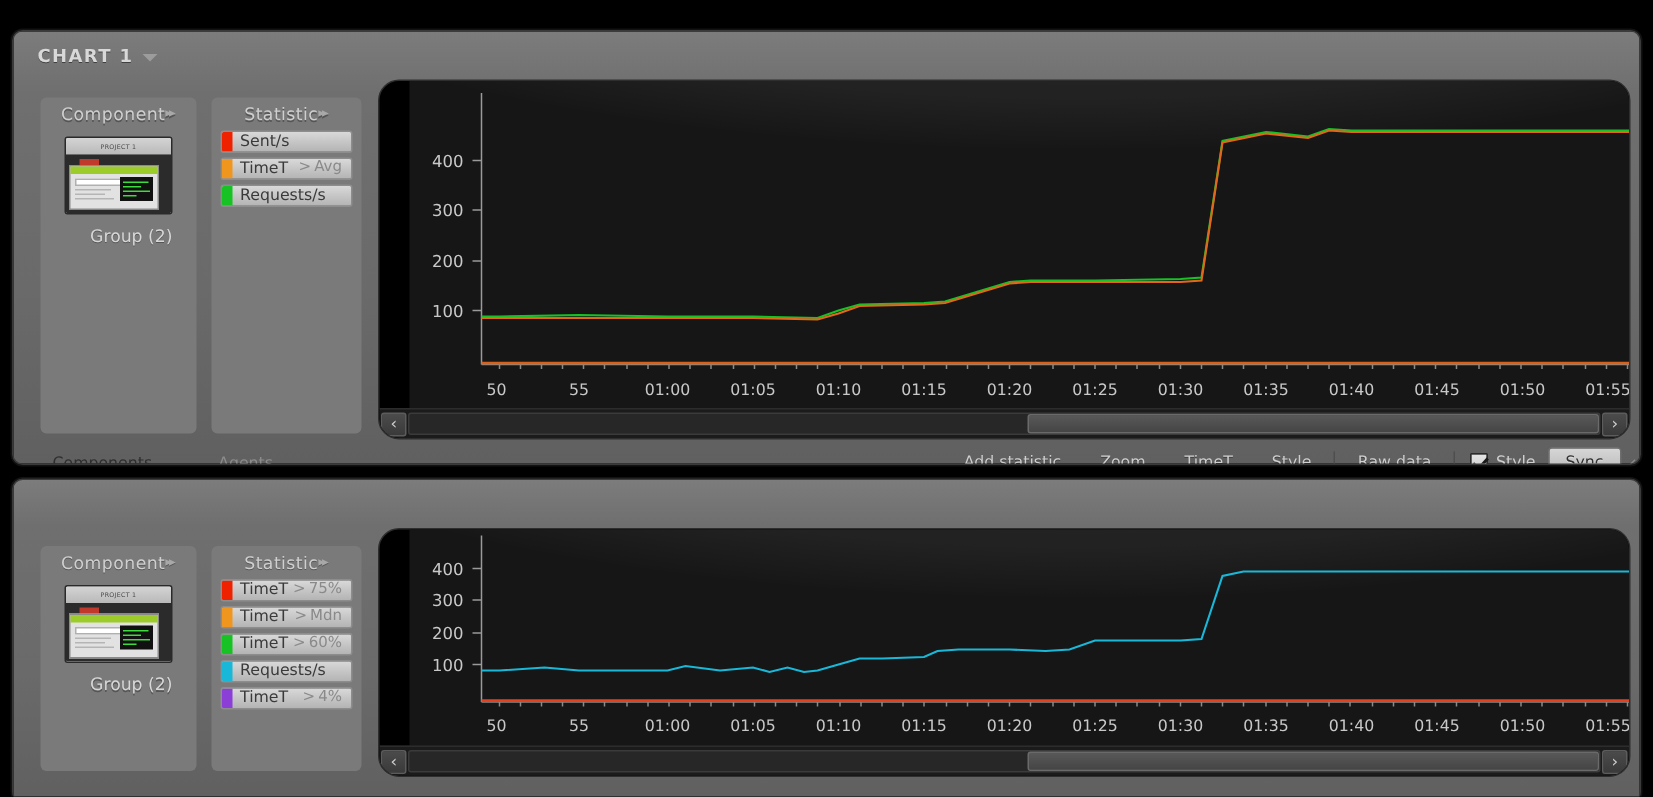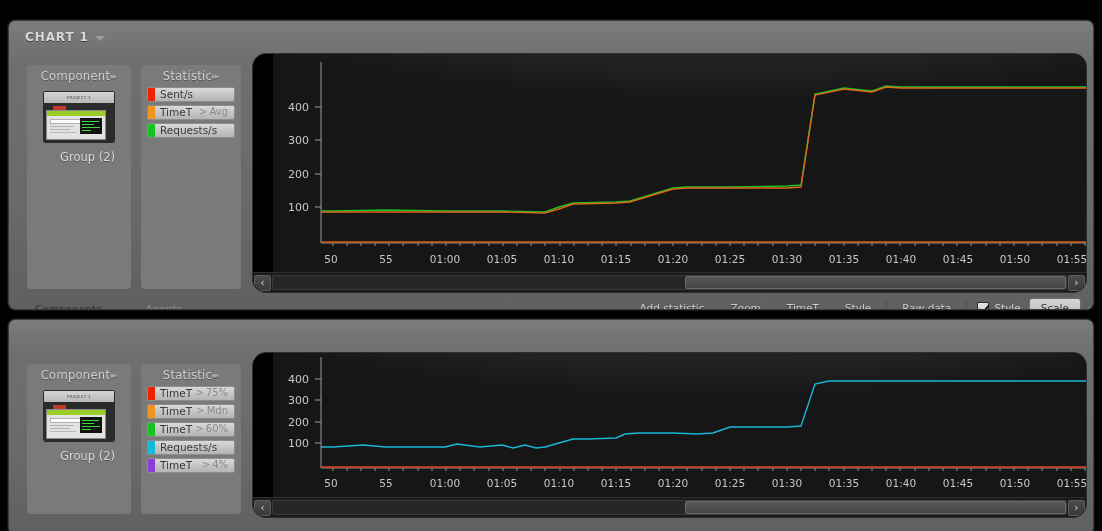--- a/index.html
+++ b/index.html
@@ -532,21 +532,21 @@
     <div class="toolbar">
       <span class="tb-item">Add statistic</span>
       <span class="tb-item">Zoom</span>
       <span class="tb-item">TimeT</span>
       <span class="tb-item">Style</span>
       <span class="sep"></span>
       <span class="tb-item">Raw data</span>
       <span class="sep"></span>
       <span class="cb"></span>
       <span class="follow-lbl">Style</span>
-      <span class="sync-btn">Scale</span>
+      <span class="sync-btn">Sync</span>
     </div>
     <div class="grip">
       <i style="top:6px;width:7px"></i>
         <i style="top:3px;width:4px"></i>
     </div>
   </div>
 
   <div class="panel p2">
 
 

